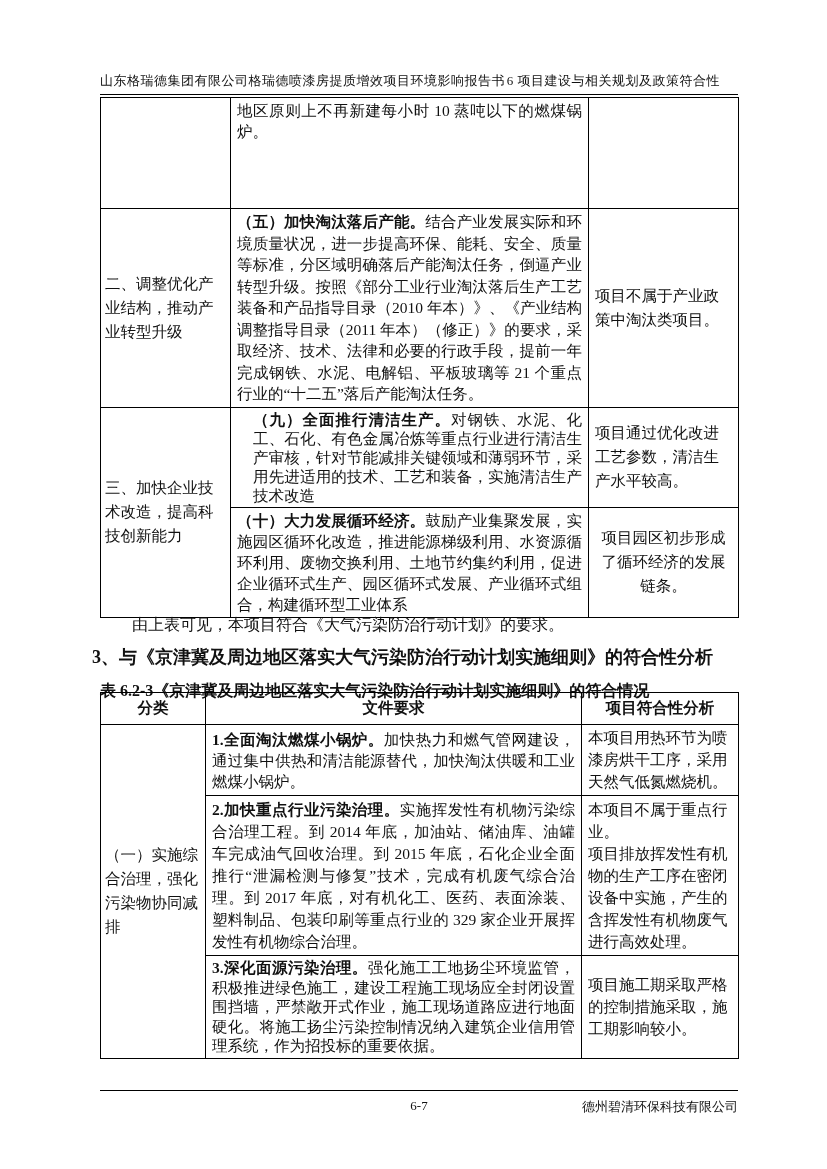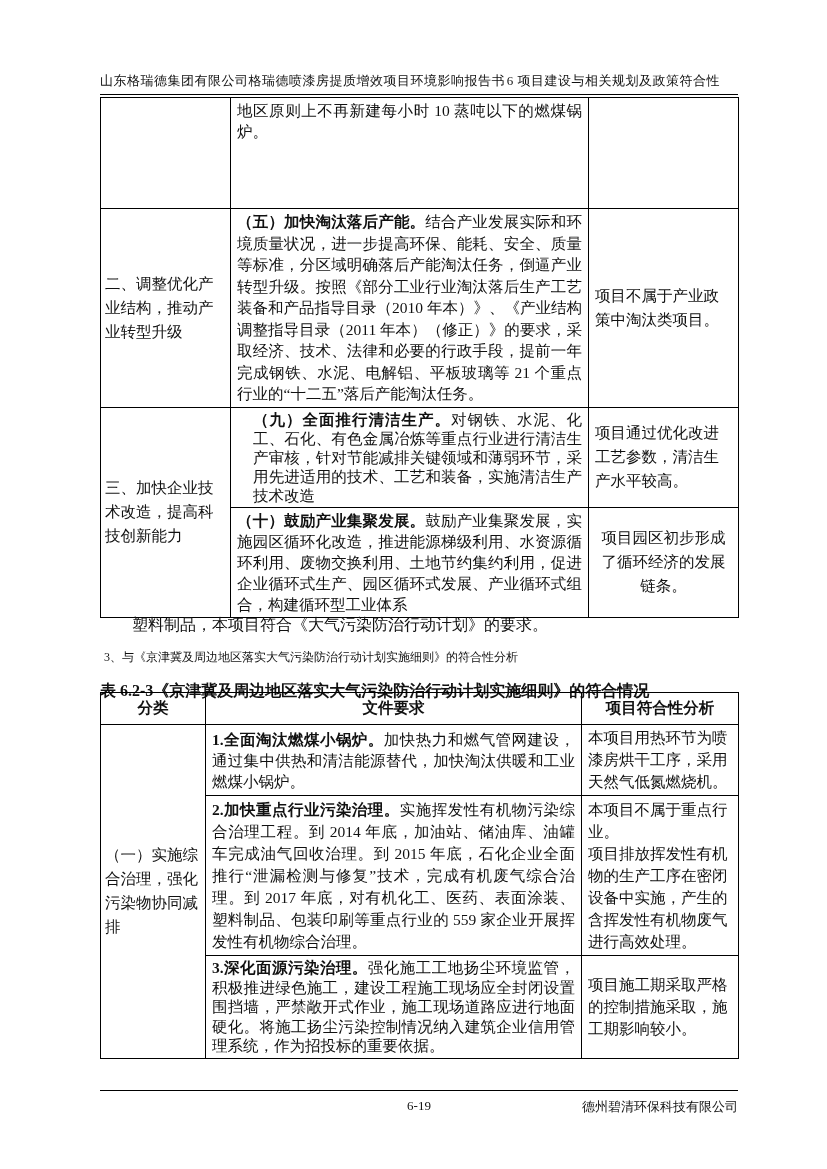--- a/index.html
+++ b/index.html
@@ -63,22 +63,22 @@
   .t2r2 .req-cell { line-height: 22px; }
   .t2r3 .req-cell { line-height: 19.5px; }
   #table2 .ana-cell { line-height: 22px; vertical-align: middle; }
   .t2r2 .ana-cell { vertical-align: top; padding-top: 3px; }
   
   .para {
     position: absolute; left: 100px; top: 613px; width: 638px;
     font-size: 16px; line-height: 24px; text-indent: 32px;
   }
   .heading3 {
-    position: absolute; left: 104px; top: 644px; width: 700px;
-    font-size: 12px; font-weight: normal; line-height: 26px;
+    position: absolute; left: 92px; top: 644px; width: 700px;
+    font-size: 18px; font-weight: bold; line-height: 26px;
   }
   .tbl-caption {
     position: absolute; left: 100px; top: 679px; width: 700px;
     font-size: 16px; font-weight: bold; line-height: 24px;
   }
   
   .doc-footer {
     position: absolute; left: 100px; top: 1090px; width: 638px;
     border-top: 1.5px solid #000;
     font-size: 13px;
@@ -116,27 +116,27 @@
       <td class="cat-cell">二、调整优化产业结构，推动产业转型升级</td>
       <td class="req-cell"><span class="lead">（五）加快淘汰落后产能。</span><span>结合产业发展实际和环境质量状况，进一步提高环保、能耗、安全、质量等标准，分区域明确落后产能淘汰任务，倒逼产业转型升级。按照《部分工业行业淘汰落后生产工艺装备和产品指导目录（2010 年本）》、《产业结构调整指导目录（2011 年本）（修正）》的要求，采取经济、技术、法律和必要的行政手段，提前一年完成钢铁、水泥、电解铝、平板玻璃等 21 个重点行业的“十二五”落后产能淘汰任务。</span></td>
       <td class="ana-cell">项目不属于产业政策中淘汰类项目。</td>
     </tr>
     <tr class="t1r3a">
       <td class="cat-cell" rowspan="2">三、加快企业技术改造，提高科技创新能力</td>
       <td class="req-cell"><span class="lead">（九）全面推行清洁生产。</span><span>对钢铁、水泥、化工、石化、有色金属冶炼等重点行业进行清洁生产审核，针对节能减排关键领域和薄弱环节，采用先进适用的技术、工艺和装备，实施清洁生产技术改造</span></td>
       <td class="ana-cell">项目通过优化改进工艺参数，清洁生产水平较高。</td>
     </tr>
     <tr class="t1r3b">
-      <td class="req-cell"><span class="lead">（十）鼓励产业集聚发展。</span><span>鼓励产业集聚发展，实施园区循环化改造，推进能源梯级利用、水资源循环利用、废物交换利用、土地节约集约利用，促进企业循环式生产、园区循环式发展、产业循环式组合，构建循环型工业体系</span></td>
+      <td class="req-cell"><span class="lead">（十）大力发展循环经济。</span><span>鼓励产业集聚发展，实施园区循环化改造，推进能源梯级利用、水资源循环利用、废物交换利用、土地节约集约利用，促进企业循环式生产、园区循环式发展、产业循环式组合，构建循环型工业体系</span></td>
       <td class="ana-cell">项目园区初步形成了循环经济的发展链条。</td>
     </tr>
   </tbody>
     </table>
 
-  <div class="para">塑料制品，本项目符合《大气污染防治行动计划》的要求。</div>
+  <div class="para">由上表可见，本项目符合《大气污染防治行动计划》的要求。</div>
 
   <div class="heading3">3、与《京津冀及周边地区落实大气污染防治行动计划实施细则》的符合性分析</div>
 
   <div class="tbl-caption">表 6.2-3《京津冀及周边地区落实大气污染防治行动计划实施细则》的符合情况</div>
 
   <table class="doc-table" id="table2">
     <colgroup>
       <col style="width:105px">
         <col style="width:376px">
         <col style="width:157px">
@@ -146,31 +146,31 @@
       <th>分类</th>
       <th>文件要求</th>
       <th>项目符合性分析</th>
     </tr>
     <tr class="t2r1">
       <td class="cat-cell" rowspan="3">（一）实施综合治理，强化污染物协同减排</td>
       <td class="req-cell"><span class="lead">1.全面淘汰燃煤小锅炉。</span><span>加快热力和燃气管网建设，通过集中供热和清洁能源替代，加快淘汰供暖和工业燃煤小锅炉。</span></td>
       <td class="ana-cell">本项目用热环节为喷漆房烘干工序，采用天然气低氮燃烧机。</td>
     </tr>
     <tr class="t2r2">
-      <td class="req-cell"><span class="lead">2.加快重点行业污染治理。</span><span>实施挥发性有机物污染综合治理工程。到 2014 年底，加油站、储油库、油罐车完成油气回收治理。到 2015 年底，石化企业全面推行“泄漏检测与修复”技术，完成有机废气综合治理。到 2017 年底，对有机化工、医药、表面涂装、塑料制品、包装印刷等重点行业的 559 家企业开展挥发性有机物综合治理。</span></td>
+      <td class="req-cell"><span class="lead">2.加快重点行业污染治理。</span><span>实施挥发性有机物污染综合治理工程。到 2014 年底，加油站、储油库、油罐车完成油气回收治理。到 2015 年底，石化企业全面推行“泄漏检测与修复”技术，完成有机废气综合治理。到 2017 年底，对有机化工、医药、表面涂装、塑料制品、包装印刷等重点行业的 329 家企业开展挥发性有机物综合治理。</span></td>
       <td class="ana-cell">
         <div>本项目不属于重点行业。</div>
         <div>项目排放挥发性有机物的生产工序在密闭设备中实施，产生的含挥发性有机物废气进行高效处理。</div>
       </td>
     </tr>
     <tr class="t2r3">
       <td class="req-cell"><span class="lead">3.深化面源污染治理。</span><span>强化施工工地扬尘环境监管，积极推进绿色施工，建设工程施工现场应全封闭设置围挡墙，严禁敞开式作业，施工现场道路应进行地面硬化。将施工扬尘污染控制情况纳入建筑企业信用管理系统，作为招投标的重要依据。</span></td>
       <td class="ana-cell">项目施工期采取严格的控制措施采取，施工期影响较小。</td>
     </tr>
   </tbody>
     </table>
 
   <div class="doc-footer">
-    <span class="page-num">6-19</span>
+    <span class="page-num">6-7</span>
     <span class="company">德州碧清环保科技有限公司</span>
   </div>
 
 </div>
 
 </body></html>

